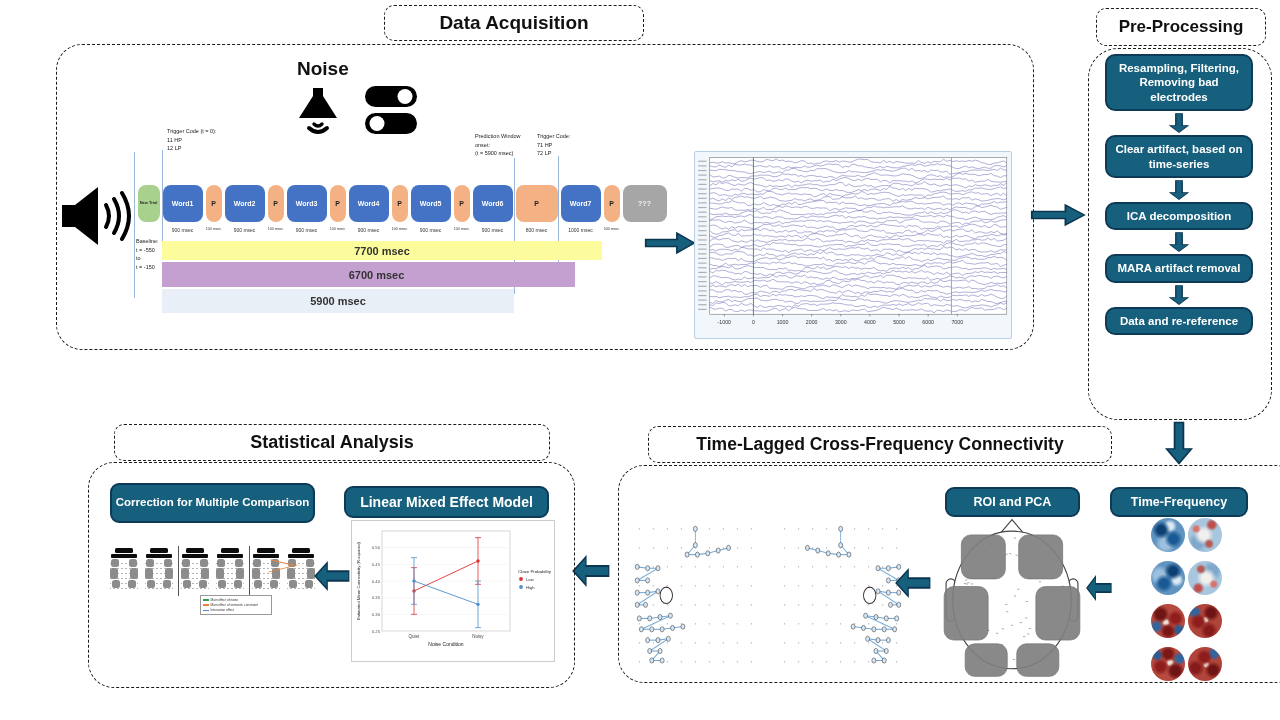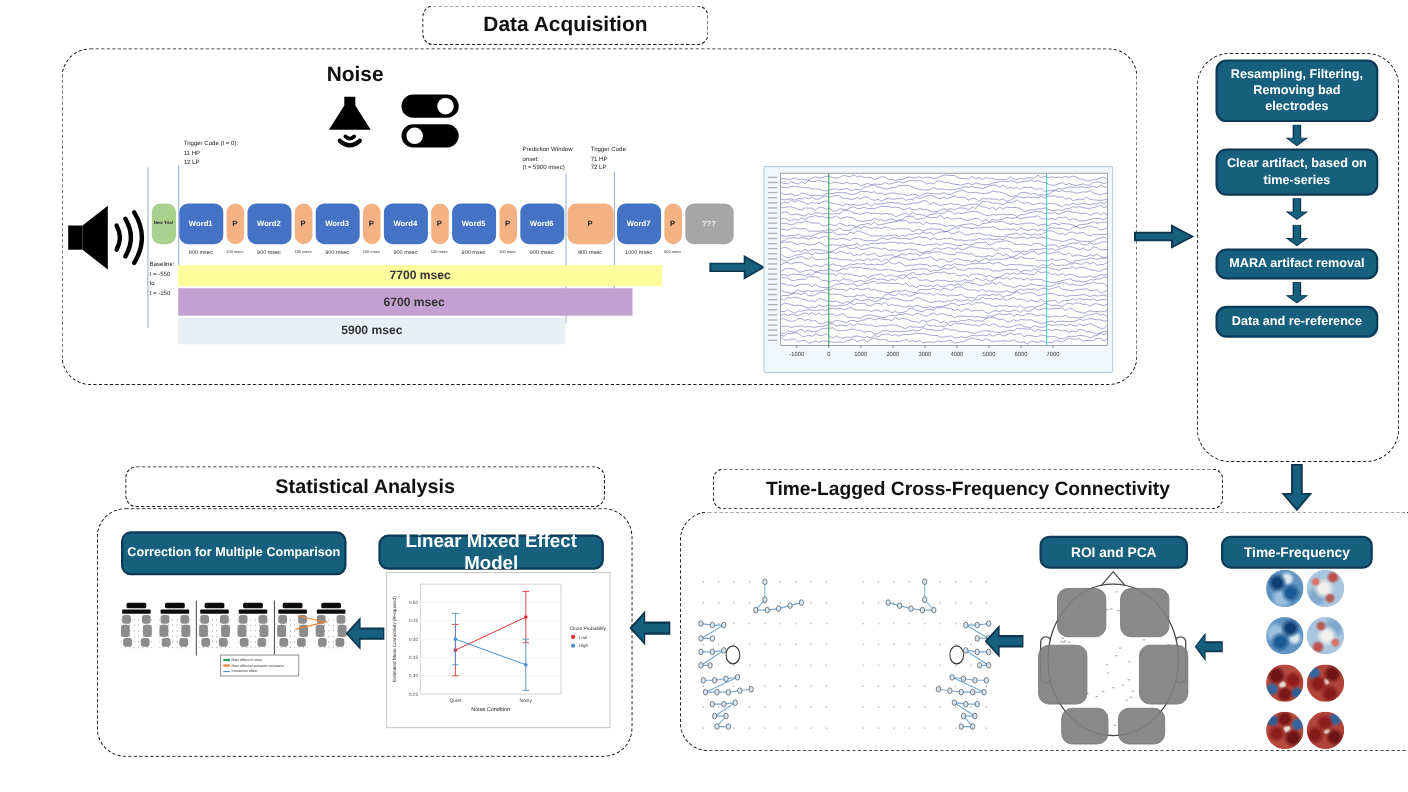--- a/index.html
+++ b/index.html
@@ -317,34 +317,38 @@
         <line x1="249" y1="150" x2="249" y2="152" stroke="#444" stroke-width="0.5"></line>
         <text x="249" y="159" font-size="5" fill="#333" text-anchor="middle" font-family="Liberation Sans,sans-serif">7000</text>
       </svg></div>
 
   <div class="abs arrow" style="left:982px;top:203px;width:56px;height:24px;">
       <svg viewBox="0 0 60 34" preserveAspectRatio="none">
         <path d="M2 12 H38 V3 L58 17 L38 31 V22 H2 Z" fill="#17607d" stroke="#0c3550" stroke-width="2"></path>
       </svg>
     </div>
 
+  <div class="abs title-box" style="left:1048px;top:8px;width:168px;height:36px;font-size:17px;">
+    <span>Pre-Processing</span>
+  </div>
   <div class="abs dashed-box" style="left:1040px;top:48px;width:182px;height:370px;border-radius:30px;"></div>
   <div id="pp-flow">
       <div class="pp-step">Resampling, Filtering, Removing bad electrodes</div>
       <div class="pp-arrow arrow" style="margin: 2px 0px;">
         <svg viewBox="0 0 34 60" preserveAspectRatio="none">
           <path d="M12 2 H22 V38 H31 L17 58 L3 38 H12 Z" fill="#17607d" stroke="#0c3550" stroke-width="2"></path>
         </svg>
       </div>
       <div class="pp-step">Clear artifact, based on time-series</div>
       <div class="pp-arrow arrow" style="margin: 2px 0px;">
         <svg viewBox="0 0 34 60" preserveAspectRatio="none">
           <path d="M12 2 H22 V38 H31 L17 58 L3 38 H12 Z" fill="#17607d" stroke="#0c3550" stroke-width="2"></path>
         </svg>
       </div>
+      <div class="pp-step">ICA decomposition</div>
       <div class="pp-arrow arrow" style="margin: 2px 0px;">
         <svg viewBox="0 0 34 60" preserveAspectRatio="none">
           <path d="M12 2 H22 V38 H31 L17 58 L3 38 H12 Z" fill="#17607d" stroke="#0c3550" stroke-width="2"></path>
         </svg>
       </div>
       <div class="pp-step">MARA artifact removal</div>
       <div class="pp-arrow arrow" style="margin: 2px 0px;">
         <svg viewBox="0 0 34 60" preserveAspectRatio="none">
           <path d="M12 2 H22 V38 H31 L17 58 L3 38 H12 Z" fill="#17607d" stroke="#0c3550" stroke-width="2"></path>
         </svg>
@@ -733,21 +737,21 @@
     </div>
 
   <div class="abs title-box" style="left:66px;top:424px;width:434px;height:35px;font-size:18px;">
     <span>Statistical Analysis</span>
   </div>
   <div class="abs dashed-box" style="left:40px;top:462px;width:485px;height:224px;"></div>
 
   <div class="abs pill" style="left:62px;top:483px;width:201px;height:36px;font-size:11.5px;">
     <span>Correction for Multiple Comparison</span>
   </div>
-  <div class="abs pill" style="left:296px;top:486px;width:201px;height:28px;font-size:17px;">
+  <div class="abs pill" style="left:296px;top:486px;width:201px;height:28px;font-size:14px;">
     <span>Linear Mixed Effect Model</span>
   </div>
 
   <div class="abs" id="mini-heads" style="left:60px;top:546px;width:208px;height:66px;">
       <div class="mini-head" style="left: 2px; top: 2px;">
         <div class="mh-t"></div>
         <div class="mh-s"></div>
         <div class="mh-body">
       <div class="mh-roi" style="left:1px;top:0;width:8px;height:8px;"></div>
       <div class="mh-roi" style="left:19px;top:0;width:8px;height:8px;"></div>

